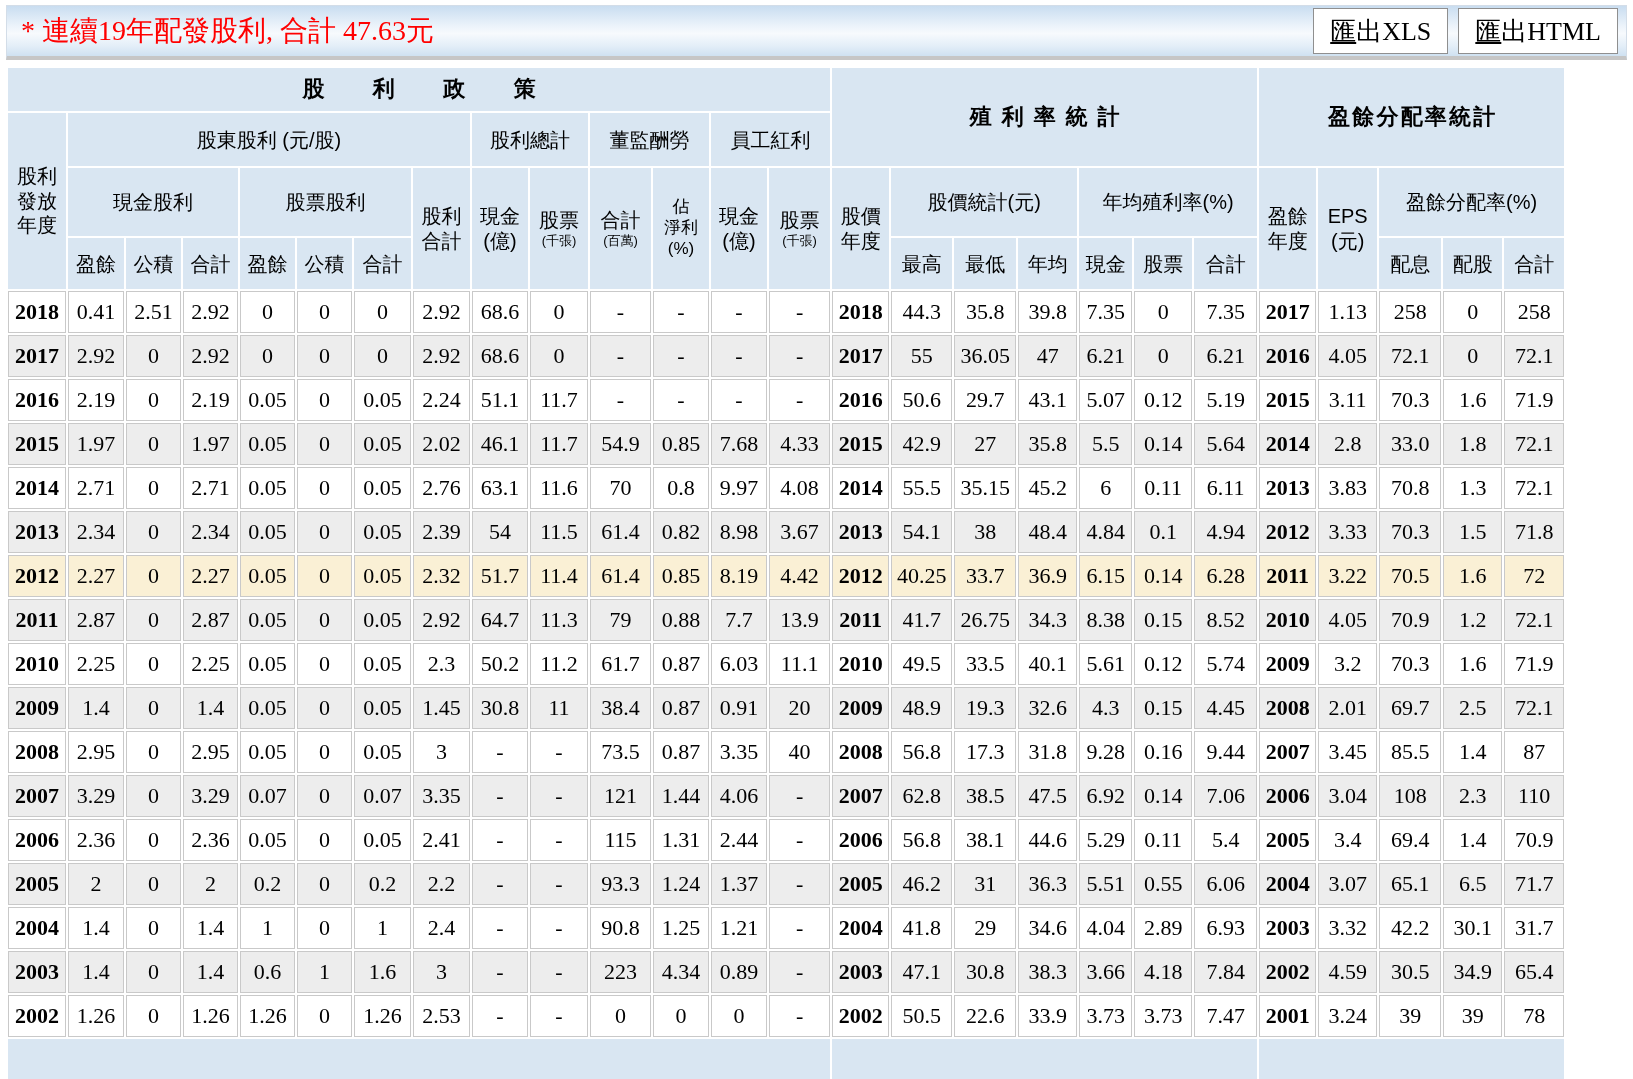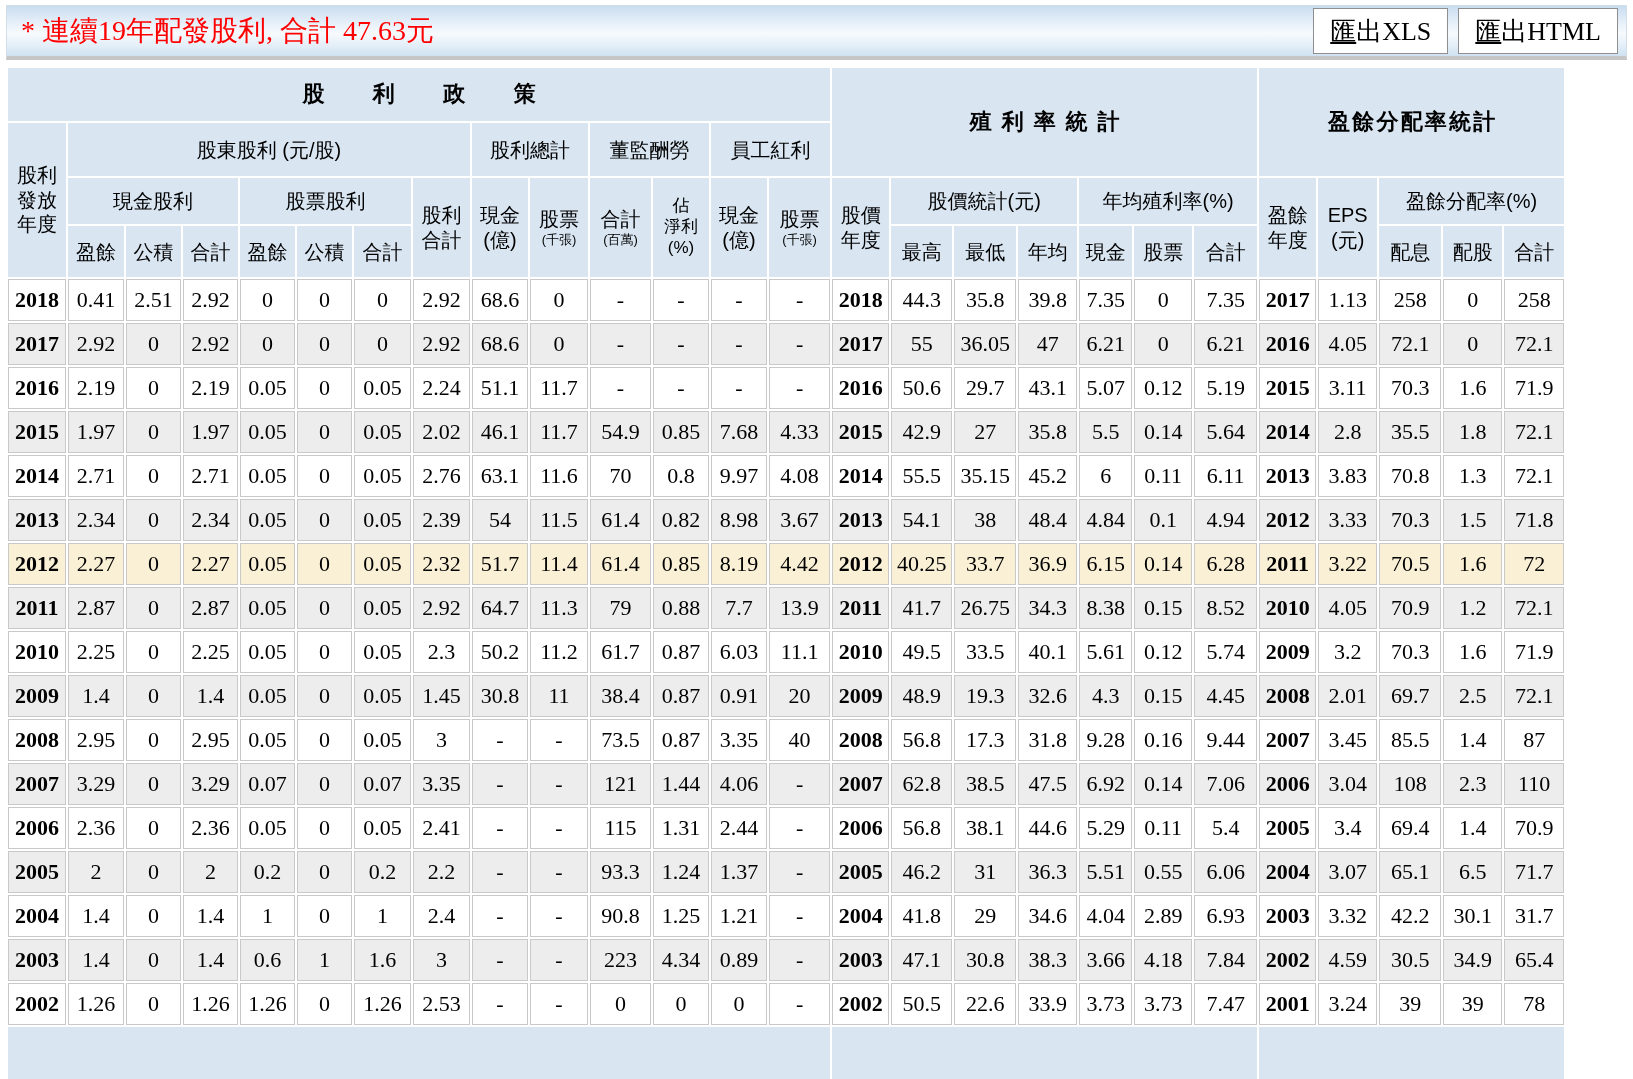--- a/index.html
+++ b/index.html
@@ -124,37 +124,37 @@
         <col style="width:58px">
       <col style="width:63px">
         <col style="width:57px">
         <col style="width:59px">
         <col style="width:62px">
       <col style="width:59px">
         <col style="width:60px">
     </colgroup>
     <thead>
       <tr>
-        <th colspan="14" class="sec ls4" style="height:53px">股利政策</th>
+        <th colspan="14" class="sec ls4" style="height:43px">股利政策</th>
         <th colspan="7" rowspan="2" class="sec ls5">殖利率統計</th>
         <th colspan="5" rowspan="2" class="sec ls7">盈餘分配率統計</th>
       </tr>
       <tr>
         <th rowspan="3">
           <span class="ln">股利</span>
           <span class="ln">發放</span>
           <span class="ln">年度</span>
         </th>
         <th colspan="7" style="height:53px">股東股利 (元/股)</th>
         <th colspan="2">股利總計</th>
         <th colspan="2">董監酬勞</th>
         <th colspan="2">員工紅利</th>
       </tr>
       <tr>
-        <th colspan="3" style="height:46px">現金股利</th>
+        <th colspan="3" style="height:68px">現金股利</th>
         <th colspan="3">股票股利</th>
         <th rowspan="2">
           <span class="ln">股利</span>
           <span class="ln">合計</span>
         </th>
         <th rowspan="2">
           <span class="ln">現金</span>
           <span class="ln">(億)</span>
         </th>
         <th rowspan="2">
@@ -314,21 +314,21 @@
           <td>4.33</td>
           <td class="yr">2015</td>
           <td>42.9</td>
           <td>27</td>
           <td>35.8</td>
           <td>5.5</td>
           <td>0.14</td>
           <td>5.64</td>
           <td class="yr">2014</td>
           <td>2.8</td>
-          <td>35.5</td>
+          <td>33.0</td>
           <td>1.8</td>
           <td>72.1</td>
         </tr>
         <tr>
           <td class="yr">2014</td>
           <td>2.71</td>
           <td>0</td>
           <td>2.71</td>
           <td>0.05</td>
           <td>0</td>

